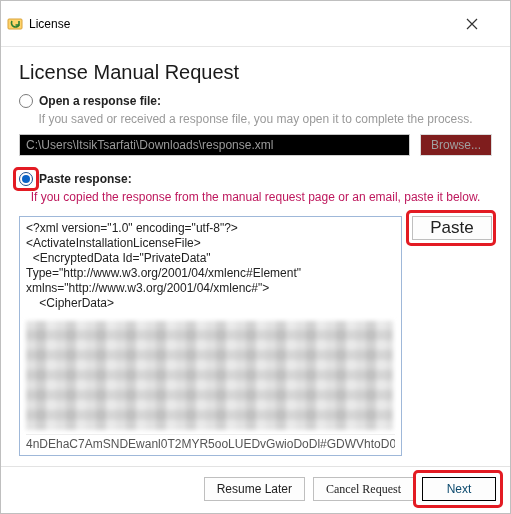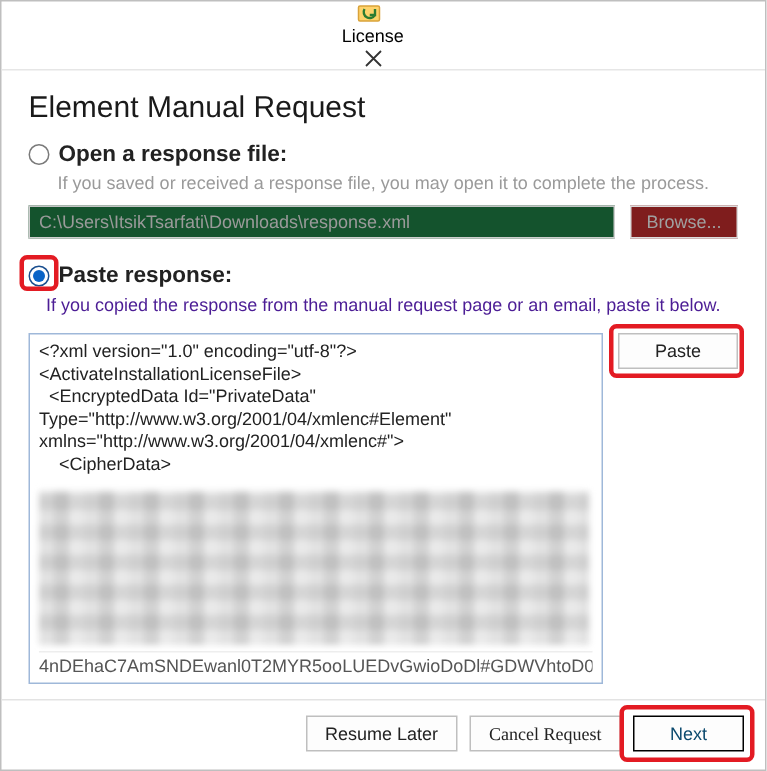--- a/index.html
+++ b/index.html
@@ -14,21 +14,20 @@
     border: 1px solid #bfbfbf;
     display: flex;
     flex-direction: column;
   }
   .titlebar {
     height: 46px;
     display: flex;
     align-items: center;
     padding: 0 20px 0 6px;
     border-bottom: 1px solid #e6e6e6;
-    flex-direction: column;
   }
   .titlebar .app-icon {
     width: 16px; height: 16px;
     margin-right: 6px;
     display: flex; align-items: center; justify-content: center;
   }
   .titlebar .title {
     flex: 1;
     font-size: 12px;
     color: #000;
@@ -69,21 +68,21 @@
     width: 8px; height: 8px;
     background: #0a64c7;
     border-radius: 50%;
     display: block;
   }
   .radio-outer.unselected {
     border-color: #7a7a7a;
   }
   .option-label {
     font-weight: 700;
-    font-size: 15px;
+    font-size: 12px;
     color: #222;
   }
   .option-help {
     margin: 4px 0 6px 0;
     font-size: 12px;
     color: #9a9a9a;
     text-align: center;
   }
   .file-row {
     display: flex;
@@ -92,21 +91,21 @@
     margin: 2px 0 14px 0;
   }
   .file-path {
     flex: 1;
     border: 1px solid #cfcfcf;
     border-top-color: #c3c3c3;
     padding: 3px 6px;
     color: #9a9a9a;
     font-size: 12px;
     height: 22px;
-    background: #14532d;
+    background: #000000;
   }
   .browse-btn {
     width: 72px; height: 22px;
     border: 1px solid #dcdcdc;
     background: #7f1d1d;
     color: #a0a0a0;
     font-size: 12px;
     display: flex; align-items:center; justify-content:center;
   }
   .paste-section-radio {
@@ -169,21 +168,21 @@
     width: 80px;
     display: flex;
     flex-direction: column;
     align-items: stretch;
     position: relative;
   }
   .paste-btn {
     height: 24px;
     border: 1px solid #bfbfbf;
     background: #fdfdfd;
-    font-size: 12px;
+    font-size: 17px;
     display:flex;align-items:center;justify-content:center;
   }
   .callout-paste {
     position: absolute;
     left: -6px; top: -6px;
     width: 90px; height: 36px;
     border: 3px solid #e31b23;
     border-radius: 5px;
     pointer-events: none;
   }
@@ -234,38 +233,38 @@
   </span>
   <span class="title">License</span>
   <span class="close">
     <svg width="12" height="12" viewBox="0 0 12 12">
       <path d="M1 1 L11 11 M11 1 L1 11" stroke="#333" stroke-width="1.2"></path>
     </svg>
   </span>
 </div>
 
 <div class="content">
-  <h1 class="heading">Element Manual Request</h1>
+  <h1 class="heading">License Manual Request</h1>
 
   <div class="option-row">
     <span class="radio-outer unselected"></span>
     <span class="option-label">Open a response file:</span>
   </div>
   <div class="option-help">If you saved or received a response file, you may open it to complete the process.</div>
   <div class="file-row">
     <div class="file-path">C:\Users\ItsikTsarfati\Downloads\response.xml</div>
     <div class="browse-btn">Browse...</div>
   </div>
 
   <div class="option-row paste-section-radio">
     <span class="callout-radio"></span>
     <span class="radio-outer selected"></span>
     <span class="option-label">Paste response:</span>
   </div>
-  <div class="option-help" style="color:#4c1d95">If you copied the response from the manual request page or an email, paste it below.</div>
+  <div class="option-help" style="color:#be185d">If you copied the response from the manual request page or an email, paste it below.</div>
 
   <div class="paste-row">
     <div class="xml-box">
       <div class="line">&lt;?xml version="1.0" encoding="utf-8"?&gt;</div>
       <div class="line">&lt;ActivateInstallationLicenseFile&gt;</div>
       <div class="line">  &lt;EncryptedData Id="PrivateData"</div>
       <div class="line">Type="http://www.w3.org/2001/04/xmlenc#Element"</div>
       <div class="line">xmlns="http://www.w3.org/2001/04/xmlenc#"&gt;</div>
       <div class="line">    &lt;CipherData&gt;</div>
       <div class="blur-area"></div>

